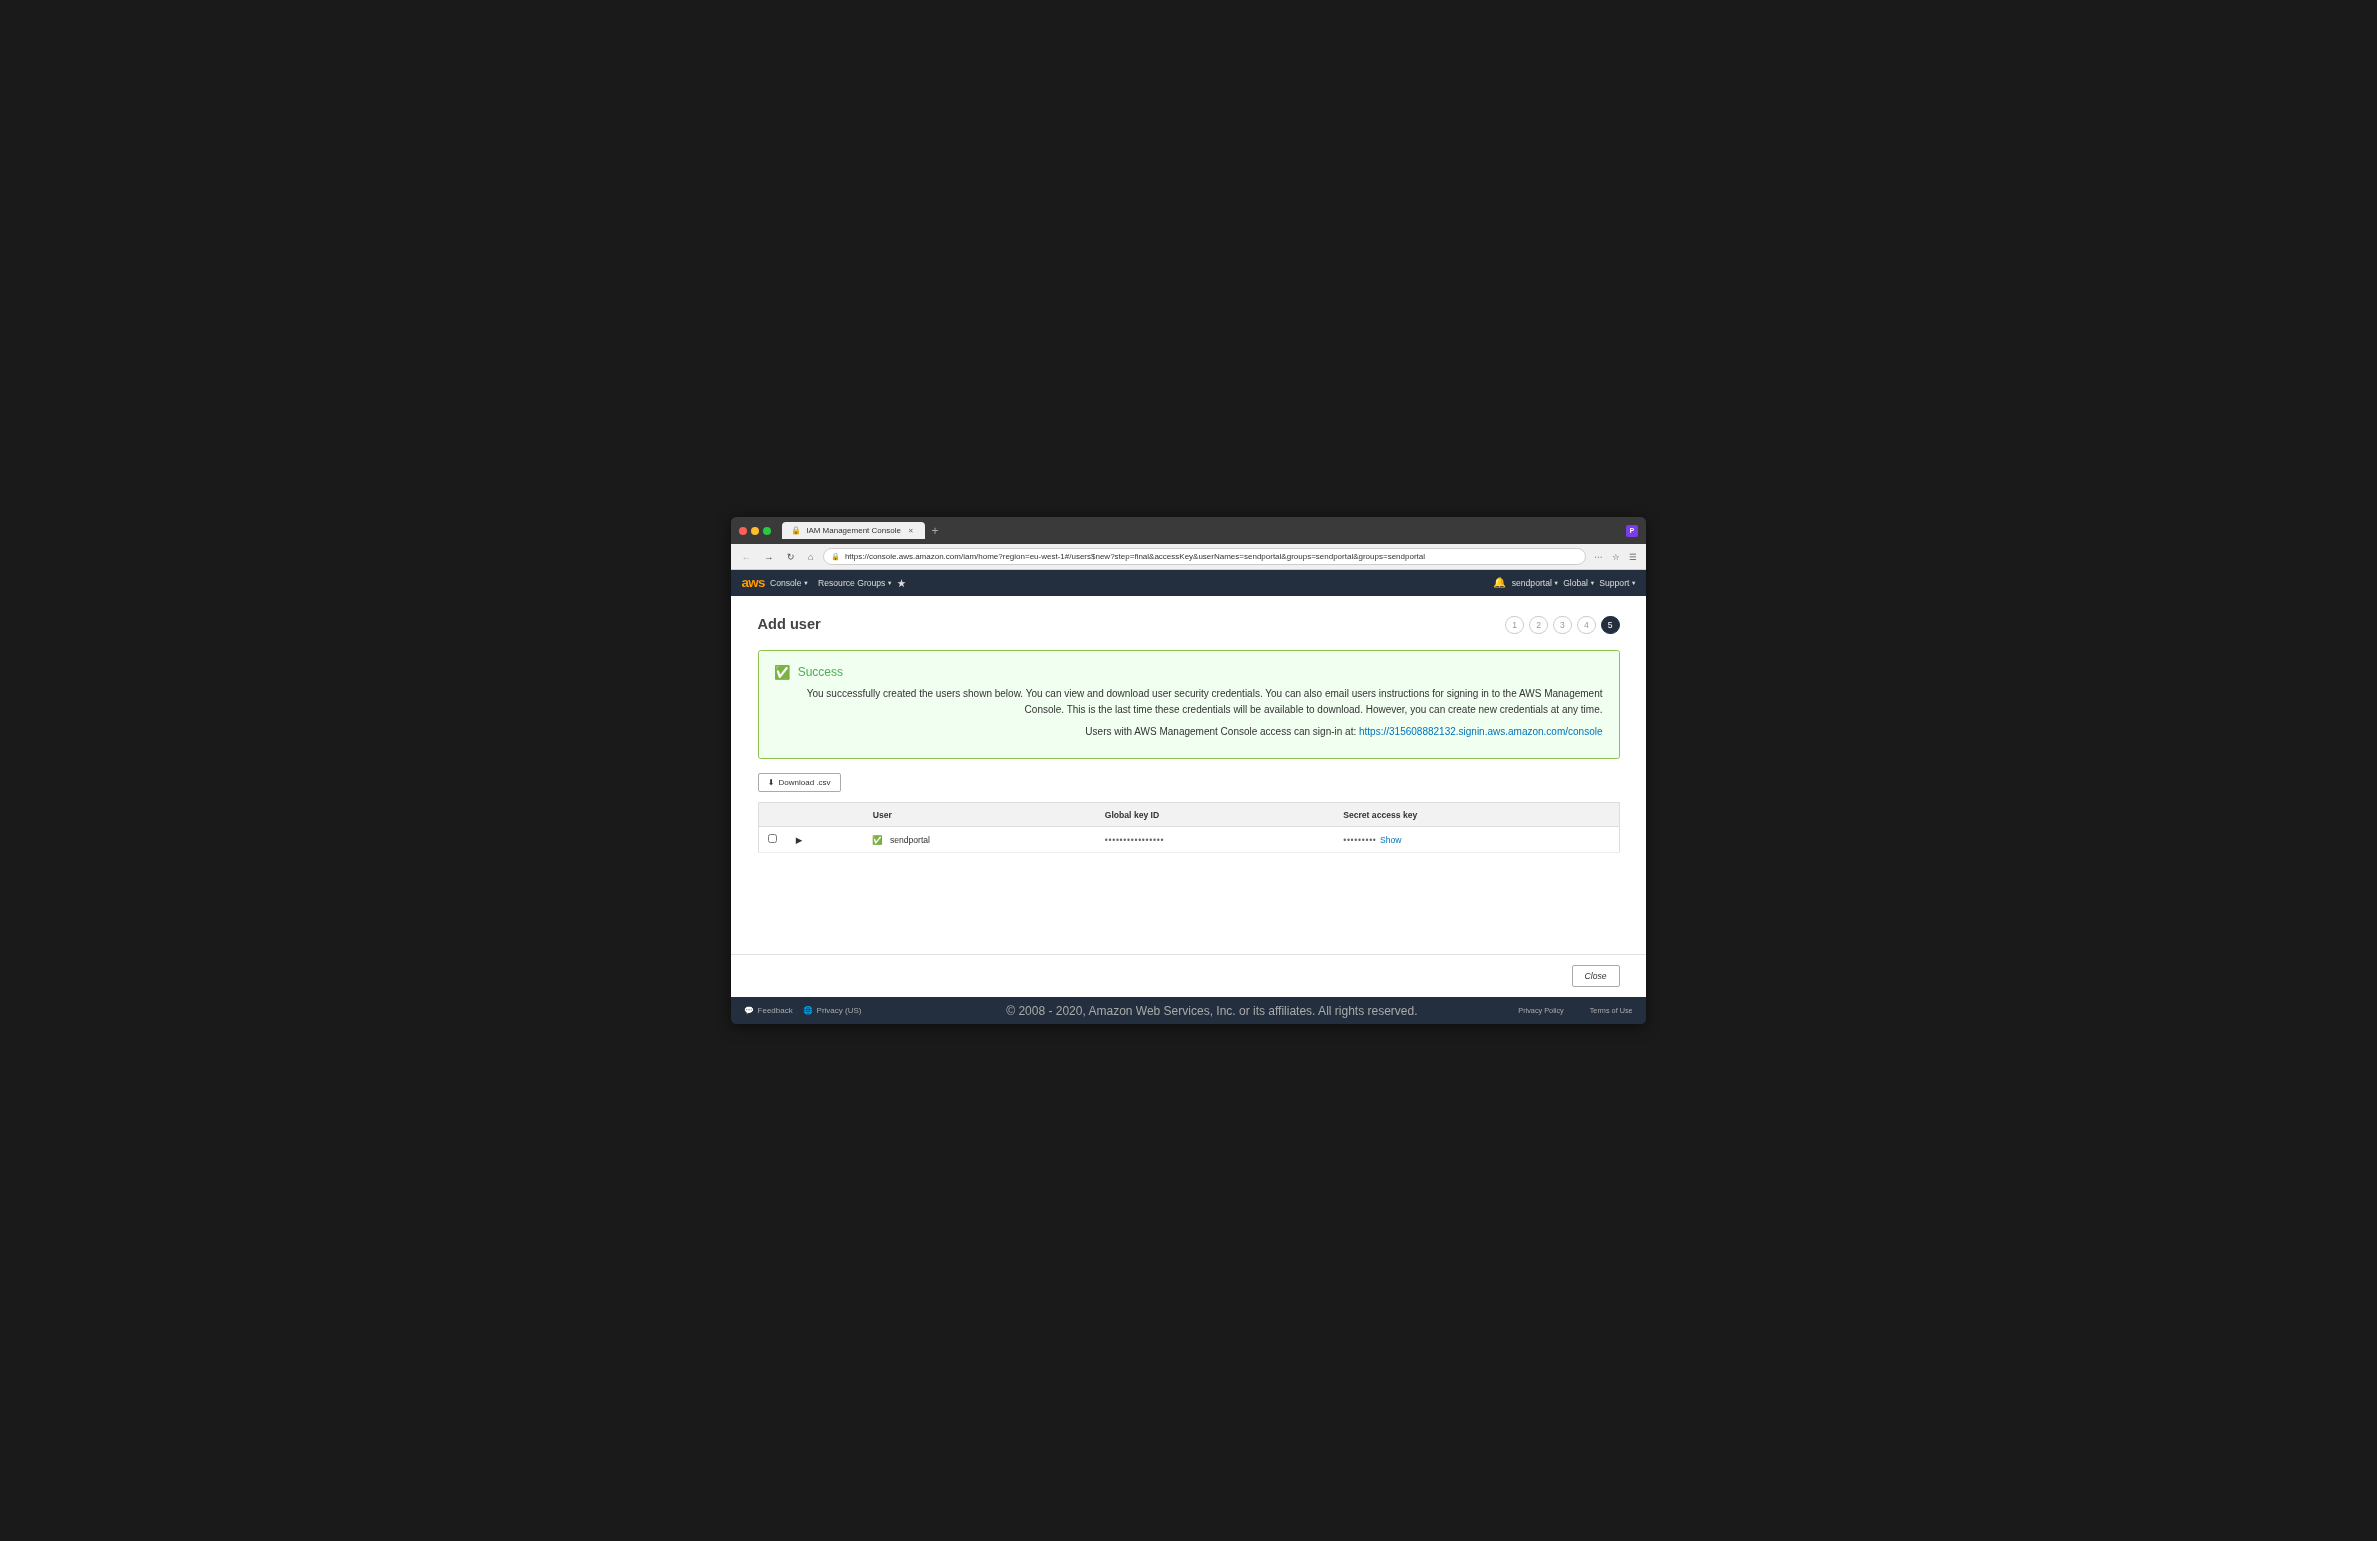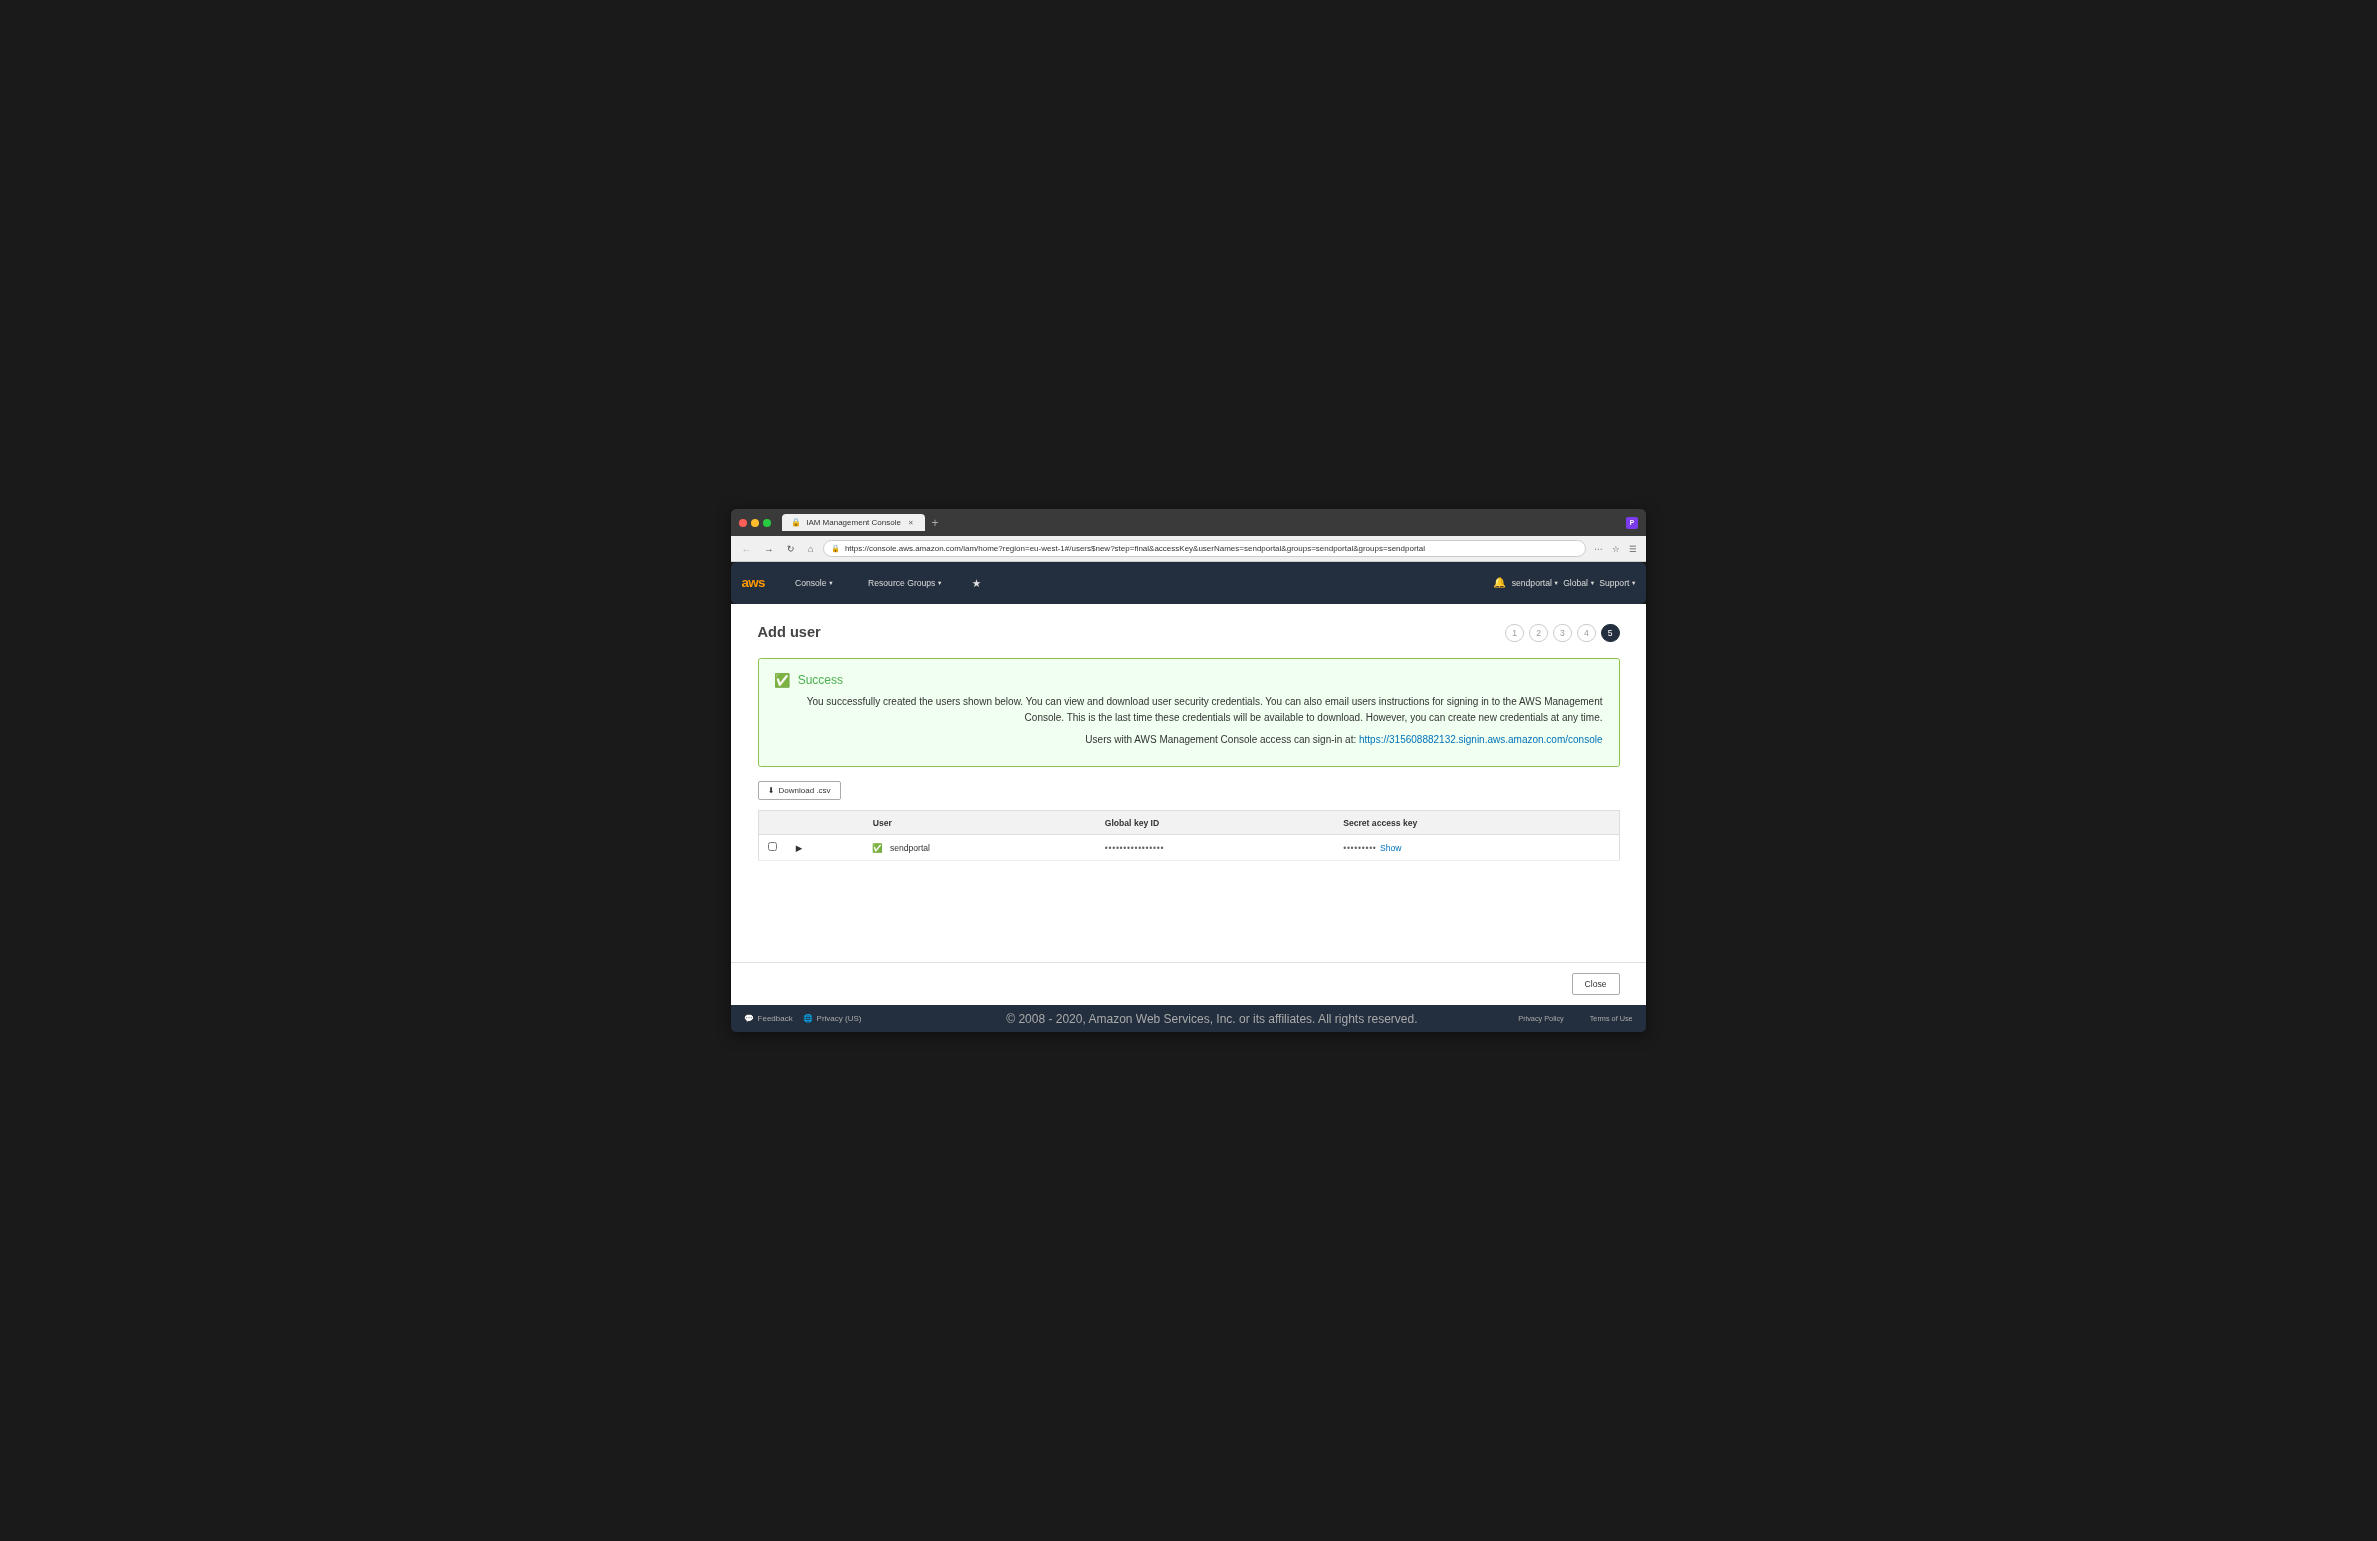--- a/index.html
+++ b/index.html
@@ -19,21 +19,21 @@
     .browser-toolbar { background: #f0f0f0; padding: 4px 6.6px; display: flex; align-items: center; gap: 5.3px; border-bottom: 0.7px solid #ccc; }
     .nav-btn { background: none; border: none; cursor: pointer; padding: 2.7px 4px; border-radius: 2.7px; color: #555; font-size: 9.3px; }
     .nav-btn.disabled { color: #bbb; cursor: default; }
     .address-bar { flex: 1; display: flex; align-items: center; background: #fff; border: 0.7px solid #ccc; border-radius: 13.3px; padding: 2.7px 8px; gap: 4px; }
     .address-bar-lock { font-size: 7.3px; color: #555; }
     .address-bar-url { flex: 1; font-size: 8px; color: #333; outline: none; border: none; background: transparent; }
     .toolbar-actions { display: flex; gap: 4px; }
     .toolbar-action-btn { background: none; border: none; cursor: pointer; padding: 2.7px; color: #555; font-size: 8.6px; }
 
     
-    .aws-nav { background: #232f3e; padding: 0 10.6px; display: flex; align-items: center; gap: 25px; height: 42px; border-radius: 6px; }
+    .aws-nav { background: #232f3e; padding: 0 10.6px; display: flex; align-items: center; gap: 0; height: 26px; }
     .aws-logo { display: flex; align-items: center; }
     .aws-logo-text { color: #ff9900; font-weight: bold; font-size: 13.3px; letter-spacing: -0.7px; line-height: 1; }
     .nav-link { color: #ddd; font-size: 8.6px; cursor: pointer; padding: 2.7px 5.3px; display: flex; align-items: center; gap: 2.7px; }
     .nav-chevron { font-size: 6.6px; }
     .nav-star { color: #ddd; font-size: 10.6px; cursor: pointer; }
     .nav-right { margin-left: auto; display: flex; align-items: center; gap: 5.3px; }
     .nav-bell { color: #ddd; font-size: 10.6px; cursor: pointer; }
     .nav-user { color: #ddd; font-size: 8.6px; cursor: pointer; display: flex; align-items: center; gap: 2.7px; }
 
     
@@ -62,21 +62,21 @@
     .user-table th { background: #f2f2f2; text-align: left; padding: 6.6px 9.3px; font-size: 8.6px; font-weight: 600; color: #333; border-bottom: 0.7px solid #ddd; }
     .user-table td { padding: 6.6px 9.3px; font-size: 8.6px; color: #333; border-bottom: 0.7px solid #eee; }
     .user-table .checkbox-col { width: 24px; }
     .row-check { width: 9.3px; height: 9.3px; }
     .user-success-icon { color: #4caf50; margin-right: 4px; }
     .secret-show-link { color: #0073bb; text-decoration: none; cursor: pointer; margin-left: 1px; }
     .masked { letter-spacing: 0.7px; color: #666; }
 
     
     .content-footer { padding: 10.6px 26.5px; display: flex; justify-content: flex-end; border-top: 0.7px solid #e0e0e0; background: #fff; }
-    .close-btn { background: #fff; border: 0.7px solid #aaa; border-radius: 2px; padding: 4.6px 12px; font-size: 8.6px; color: #333; cursor: pointer; }
+    .close-btn { background: #fff; border: 0.7px solid #aaa; border-radius: 2px; padding: 4.6px 12px; font-size: 8.6px; color: #333; cursor: pointer; font-style: italic; }
 
     
     .aws-footer { background: #232f3e; padding: 6.6px 13.3px; display: flex; align-items: center; justify-content: space-between; }
     .footer-left { display: flex; align-items: center; gap: 10.6px; }
     .footer-link { color: #aaa; font-size: 8px; cursor: pointer; display: flex; align-items: center; gap: 3.3px; }
     .footer-center { color: #aaa; font-size: 12px; margin-left: 44px; }
     .footer-right { display: flex; gap: 26px; }
     .footer-policy-link { color: #aaa; font-size: 7.3px; cursor: pointer; }
     
     .browser-window { border-radius: 5.3px; overflow: hidden; box-shadow: 0 2.7px 13.3px rgba(0,0,0,0.5); }

